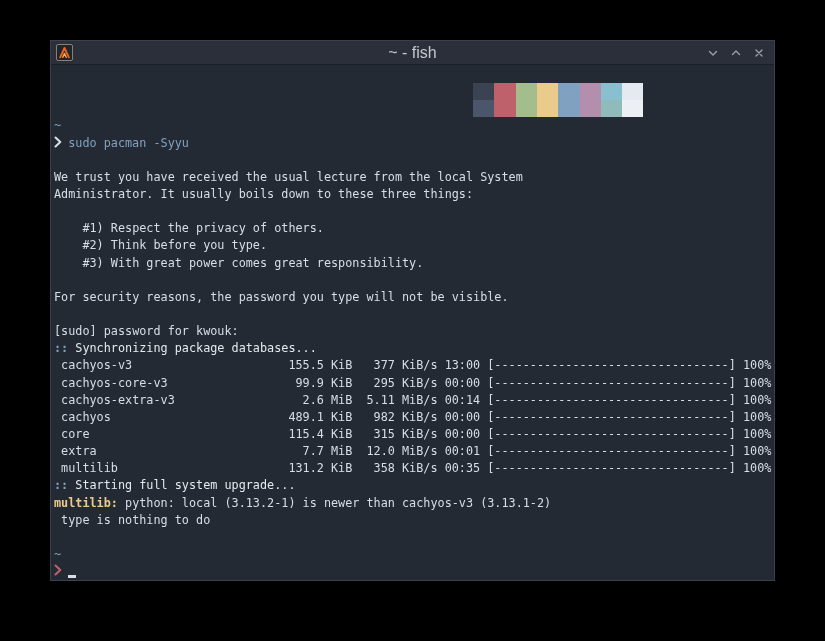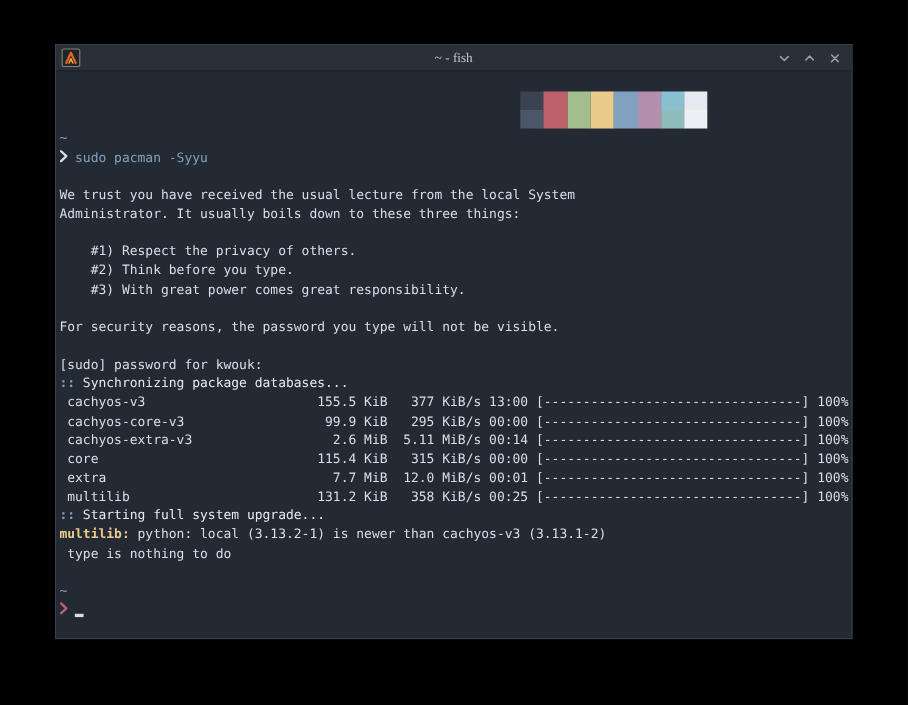--- a/index.html
+++ b/index.html
@@ -12,21 +12,21 @@
     display:flex;align-items:center;position:relative;
     font-family:"Liberation Sans",sans-serif;
   }
   .app-icon{
     width:15px;height:15px;margin-left:5px;background:#20242c;
     border:1px solid #8a8070;border-radius:2px;
     display:flex;align-items:center;justify-content:center;flex:0 0 auto;
   }
   .title{
     position:absolute;left:0;right:0;text-align:center;
-    color:#c3c8d0;font-size:12px;pointer-events:none;font-family:Liberation Serif, serif;
+    color:#c3c8d0;font-size:16px;pointer-events:none;
   }
   .controls{position:absolute;right:8px;top:0;height:100%;display:flex;align-items:center;gap:9px;}
   .wbtn{display:inline-flex;align-items:center;justify-content:center;width:14px;height:14px;color:#9aa1ab;cursor:pointer;}
   .screen{
     position:absolute;left:0;top:24px;right:0;bottom:0;
     padding:1px 0 0 3px;overflow:hidden;
     font-family:"DejaVu Sans Mono",monospace;font-size:11.8px;
   }
   .tline{height:17.15px;line-height:17.15px;white-space:pre;overflow:hidden;}
   .fg{color:#d8dee9;}
@@ -87,23 +87,24 @@
       <div class="tline"><span class="fg">    #2) Think before you type.</span></div>
       <div class="tline"><span class="fg">    #3) With great power comes great responsibility.</span></div>
       <div class="tline"></div>
       <div class="tline"><span class="fg">For security reasons, the password you type will not be visible.</span></div>
       <div class="tline"></div>
       <div class="tline"><span class="fg">[sudo] password for kwouk:</span></div>
       <div class="tline"><span class="bluebold">:: </span><span class="bold">Synchronizing package databases...</span></div>
       <div class="tline"><span class="fg"> cachyos-v3                      155.5 KiB   377 KiB/s 13:00 [---------------------------------] 100%</span></div>
       <div class="tline"><span class="fg"> cachyos-core-v3                  99.9 KiB   295 KiB/s 00:00 [---------------------------------] 100%</span></div>
       <div class="tline"><span class="fg"> cachyos-extra-v3                  2.6 MiB  5.11 MiB/s 00:14 [---------------------------------] 100%</span></div>
+      <div class="tline"><span class="fg"> cachyos                         489.1 KiB   982 KiB/s 00:00 [---------------------------------] 100%</span></div>
       <div class="tline"><span class="fg"> core                            115.4 KiB   315 KiB/s 00:00 [---------------------------------] 100%</span></div>
       <div class="tline"><span class="fg"> extra                             7.7 MiB  12.0 MiB/s 00:01 [---------------------------------] 100%</span></div>
-      <div class="tline"><span class="fg"> multilib                        131.2 KiB   358 KiB/s 00:25 [---------------------------------] 100%</span></div>
+      <div class="tline"><span class="fg"> multilib                        131.2 KiB   358 KiB/s 00:35 [---------------------------------] 100%</span></div>
       <div class="tline"><span class="bluebold">:: </span><span class="bold">Starting full system upgrade...</span></div>
       <div class="tline"><span class="warn">multilib:</span><span class="fg"> python: local (3.13.2-1) is newer than cachyos-v3 (3.13.1-2)</span></div>
       <div class="tline"><span class="fg"> type is nothing to do</span></div>
       <div class="tline"></div>
       <div class="tline"><span class="blue">~</span></div>
       <div class="tline"><span class="chev chev-red"><svg width="8" height="14" viewBox="0 0 8 14">
             <polyline points="1.5,2.5 6.3,7 1.5,11.5" fill="none" stroke="currentColor" stroke-width="2.1" stroke-linecap="round" stroke-linejoin="round"></polyline>
           </svg></span><span class="fg"> </span><span class="cursor"></span></div>
     </div>
 </div>

